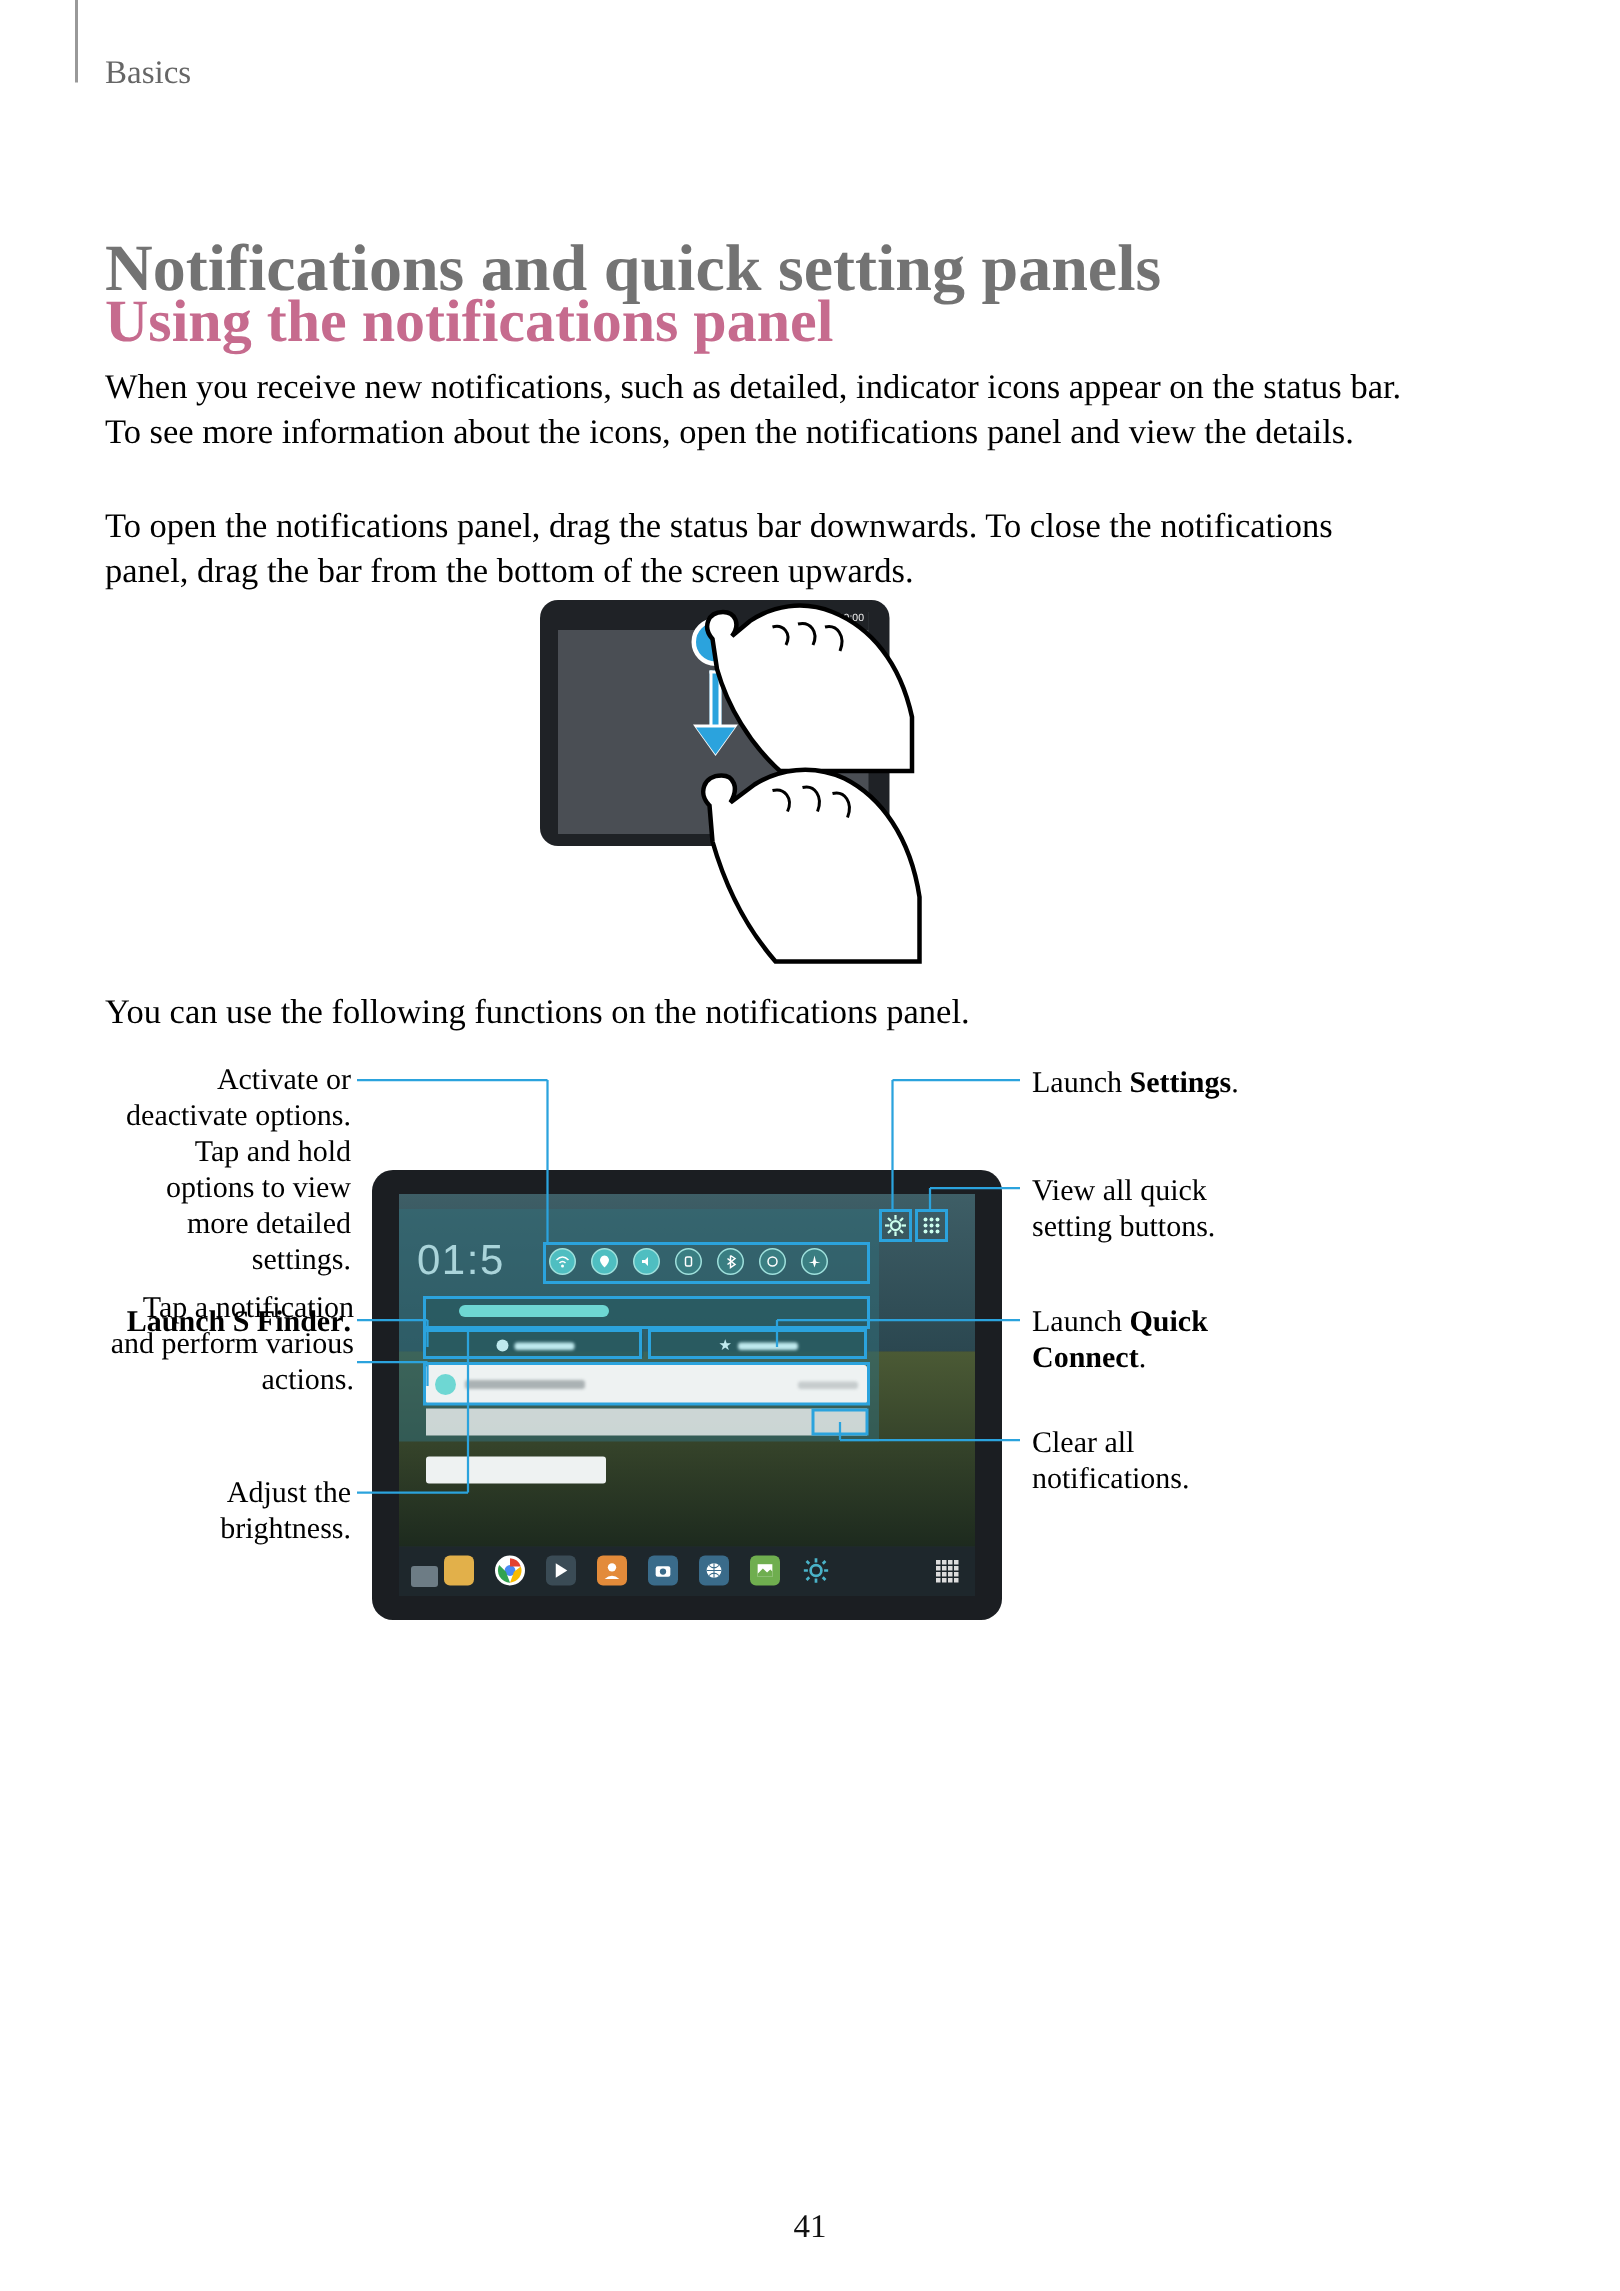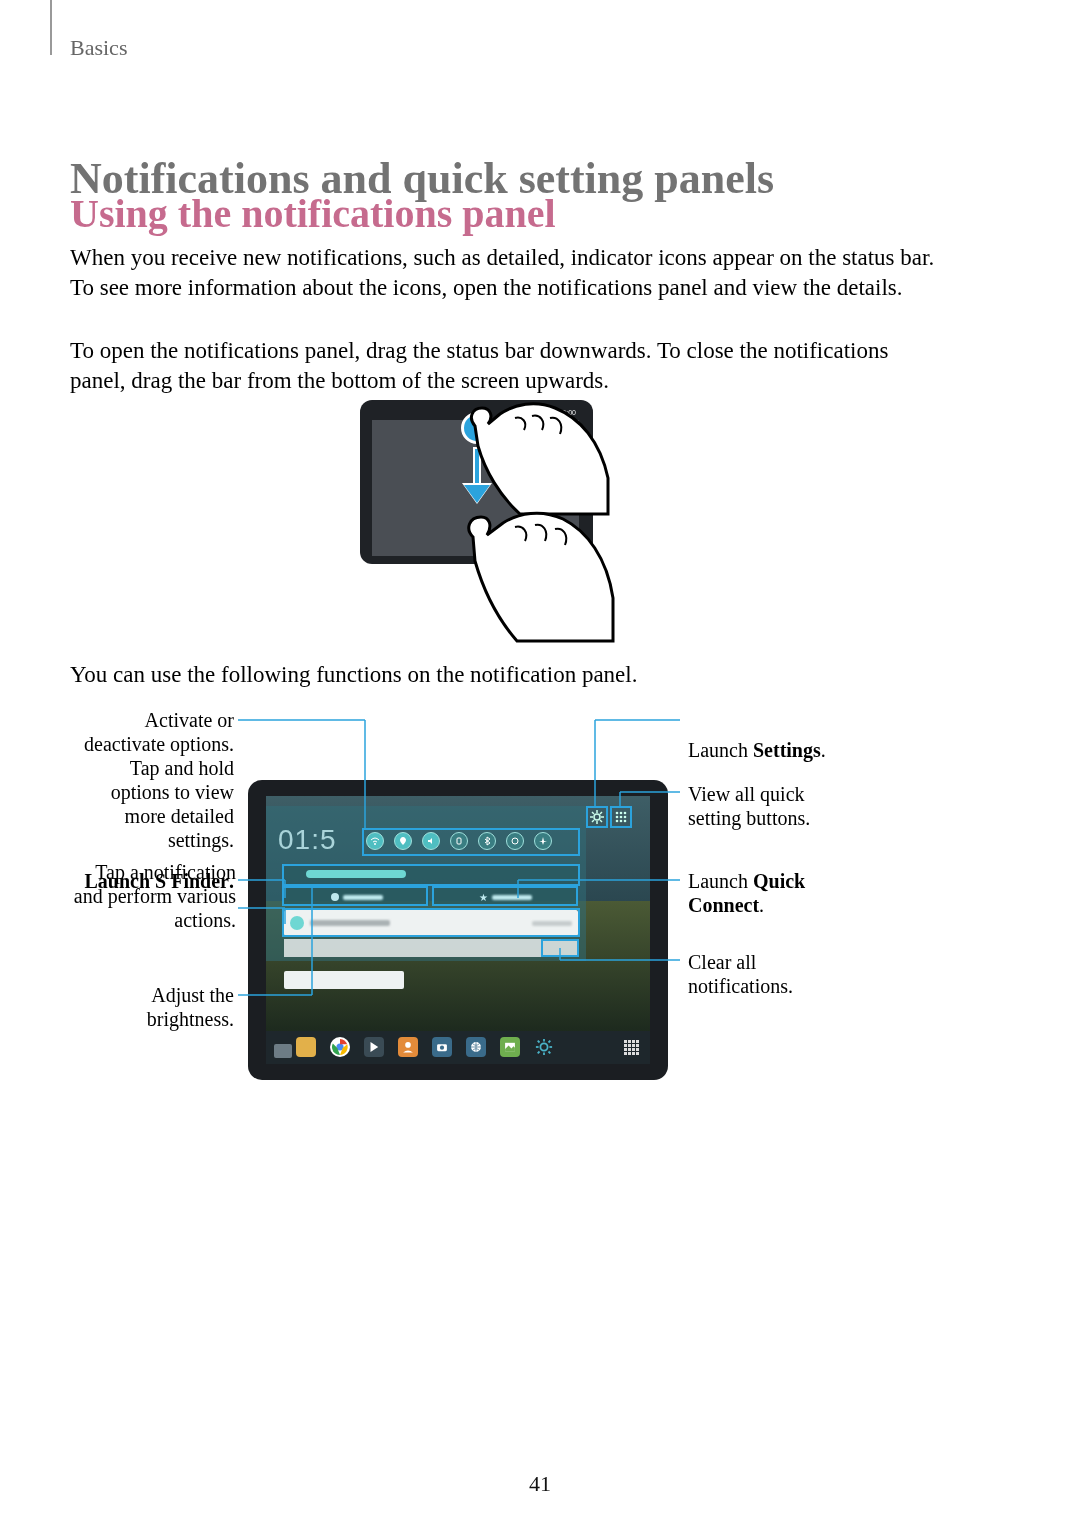--- a/index.html
+++ b/index.html
@@ -242,21 +242,21 @@
     position: absolute;
     font-size: 20px;
     line-height: 1.2;
     color: #000;
   }
   .callout.right-align { text-align: right; }
   .c-left-1 { left: 80px; top: 708px; width: 154px; }
   .c-left-2 { left: 80px; top: 869px; width: 154px; font-weight: bold; }
   .c-left-3 { left: 68px; top: 860px; width: 168px; }
   .c-left-4 { left: 117px; top: 983px; width: 117px; }
-  .c-right-1 { left: 688px; top: 738px; width: 170px; }
+  .c-right-1 { left: 688px; top: 710px; width: 170px; }
   .c-right-2 { left: 688px; top: 782px; width: 170px; }
   .c-right-3 { left: 688px; top: 869px; width: 170px; }
   .c-right-4 { left: 688px; top: 950px; width: 170px; }
   
   .hl {
     position: absolute;
     border: 2px solid #2ba3dd;
     pointer-events: none;
   }
   .hl-qs { left: 96px; top: 32px; width: 218px; height: 28px; }
@@ -324,21 +324,21 @@
   <div class="hand hand2">
     <svg width="160" height="140" viewBox="0 0 160 140">
       <path d="M18 34 C 10 26, 14 14, 26 14 C 34 14, 38 22, 32 32 L 48 20 C 64 10, 86 6, 108 16 C 132 28, 152 55, 158 95 L 158 138 L 62 138 C 42 115, 28 86, 20 58 Z" fill="#fff" stroke="#000" stroke-width="3"></path>
       <path d="M60 24 C 68 22 74 29 70 38" fill="none" stroke="#000" stroke-width="2"></path>
       <path d="M80 22 C 88 20 94 28 90 38" fill="none" stroke="#000" stroke-width="2"></path>
       <path d="M100 26 C 108 24 114 32 110 42" fill="none" stroke="#000" stroke-width="2"></path>
     </svg>
   </div>
 </div>
 
-<p class="para3">You can use the following functions on the notification panel.</p>
+<p class="para3">You can use the following functions on the notifications panel.</p>
 
 <div class="diagram">
   <div class="dev-frame"></div>
   <div class="dev-screen">
     <div class="wallpaper-top"></div>
     <div class="wallpaper-mid"></div>
     <div class="wallpaper-dock"></div>
 
     <div class="panel-bg"></div>
     <div class="panel-time">01:5</div>

